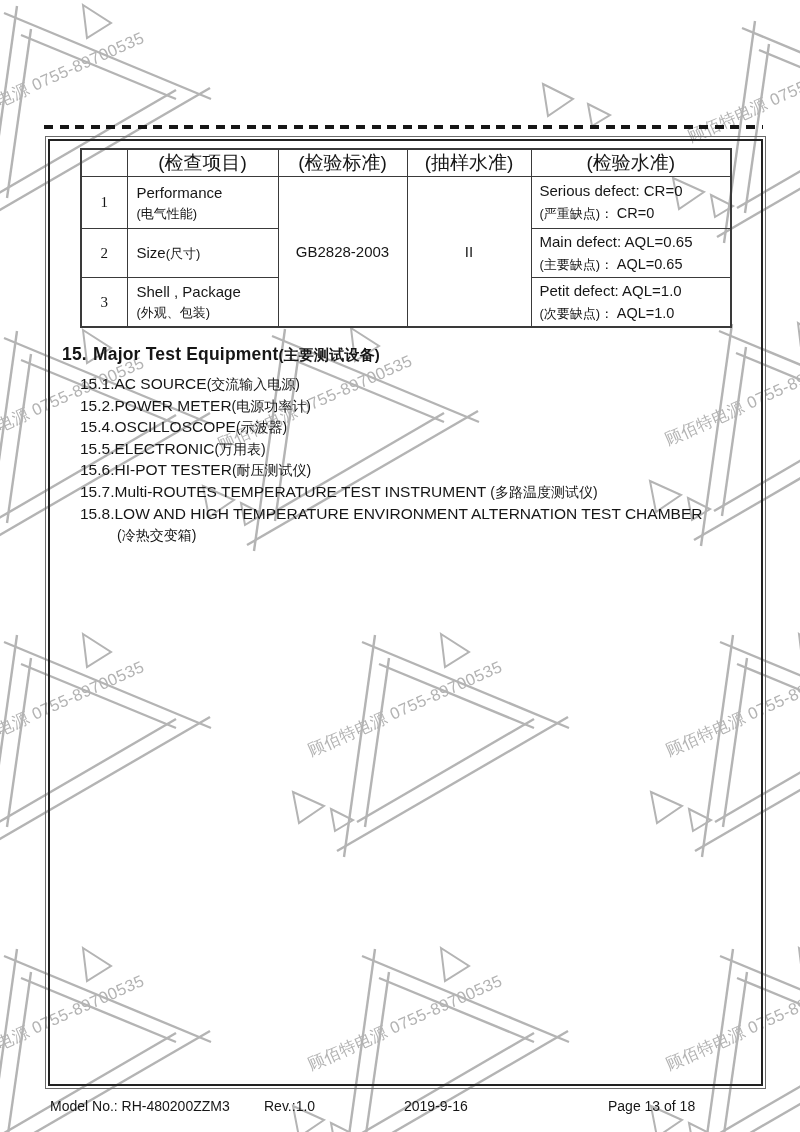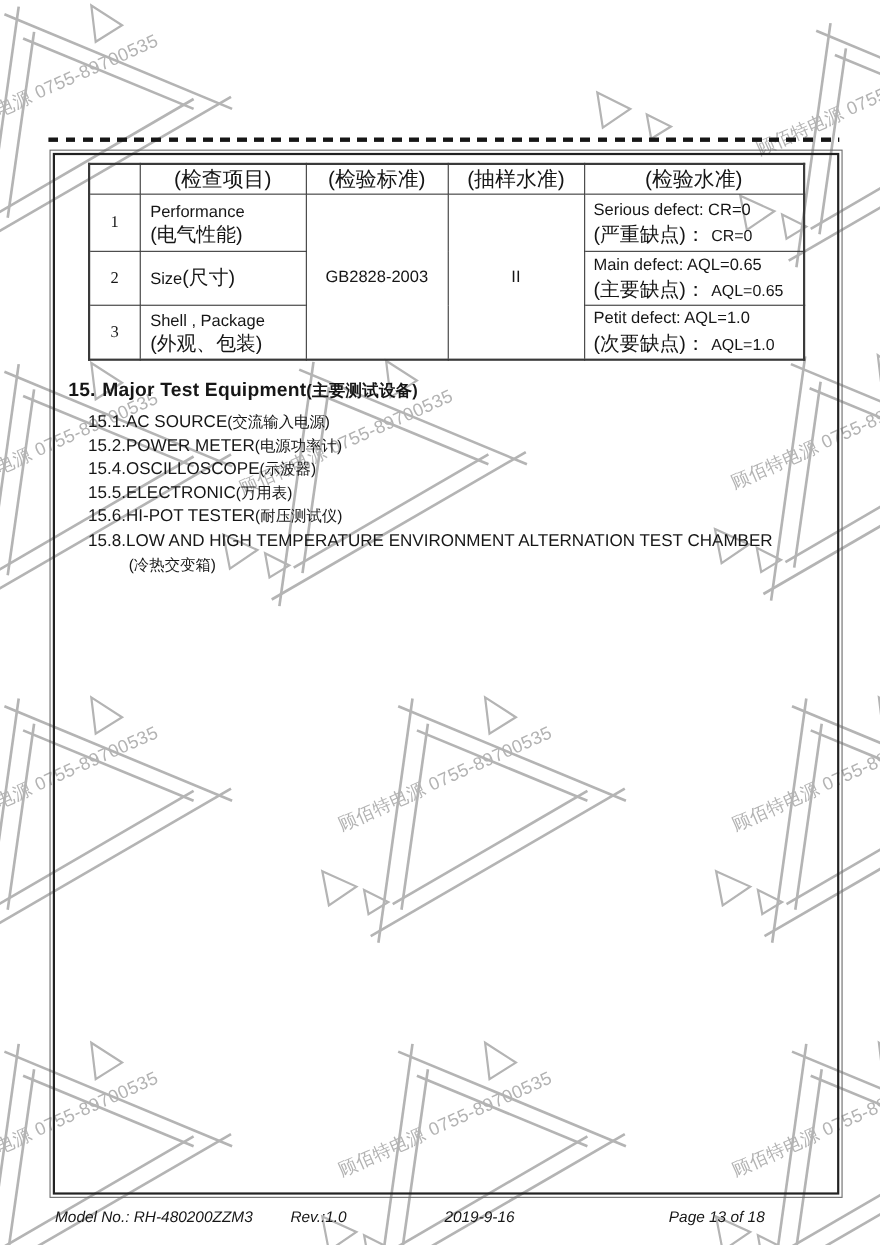--- a/index.html
+++ b/index.html
@@ -28,35 +28,35 @@
   
   .insp-table{
     position:absolute;left:80px;top:148px;border-collapse:collapse;table-layout:fixed;
     border:2px solid #3a3a3a;
   }
   .insp-table td{border:1px solid #3a3a3a;padding:0;vertical-align:middle;background:transparent;}
   .hdr td{height:23px;font-size:19px;text-align:center;}
   .r1 td{height:51px;} .r2 td{height:48px;} .r3 td{height:48px;}
   .num{font-family:"Liberation Serif","DejaVu Serif",serif;font-size:15px;text-align:center;}
   .itemcell{padding-left:9px !important;font-size:15px;line-height:21px;}
-  .cn{font-size:18px;}
+  .cn{font-size:13px;}
   .stdcell,.sampcell{text-align:center;font-size:15px;}
   .lvlcell{padding-left:8px !important;font-size:15px;line-height:22px;}
   .lvlcell .val{font-size:14.5px;}
   
   .section{position:absolute;left:62px;top:344px;white-space:nowrap;}
   .sec-title{font-weight:bold;font-size:17.5px;letter-spacing:.2px;}
   .sec-title .gap{display:inline-block;width:6px;}
   .sec-title .cn{font-size:15px;font-weight:bold;margin-top:13px;}
   .sec-items{margin-top:8px;padding-left:18px;}
   .it{height:21.6px;line-height:21.6px;font-size:15.5px;white-space:nowrap;}
   .it .cn{font-size:14px;}
   .it-sub{padding-left:37px;}
   
-  .footer span{position:absolute;top:1098px;font-size:14px;white-space:nowrap;font-style:italic;}
+  .footer span{position:absolute;top:1098px;font-size:14px;white-space:nowrap;}
   .f-model{left:50px;} .f-rev{left:264px;} .f-date{left:404px;} .f-page{left:608px;text-align:center;}
 </style>
 </head>
 <body>
 
 <svg width="0" height="0" style="position:absolute" aria-hidden="true">
   <defs>
     <g id="wm-g" fill="none" stroke="#b4b4b4" stroke-width="2.4">
       <line x1="-163" y1="-82" x2="44" y2="4"></line>
       <line x1="43" y1="-7" x2="-188" y2="127"></line>
@@ -208,20 +208,21 @@
   <div class="section">
     <div class="sec-title">
       <span>15.</span><span class="gap"></span><span>Major Test Equipment</span><span class="cn">(主要测试设备)</span>
     </div>
     <div class="sec-items">
       <div class="it"><span>15.1.</span><span>AC SOURCE</span><span class="cn">(交流输入电源)</span></div>
       <div class="it"><span>15.2.</span><span>POWER METER</span><span class="cn">(电源功率计)</span></div>
       <div class="it"><span>15.4.</span><span>OSCILLOSCOPE</span><span class="cn">(示波器)</span></div>
       <div class="it"><span>15.5.</span><span>ELECTRONIC</span><span class="cn">(万用表)</span></div>
       <div class="it"><span>15.6.</span><span>HI-POT TESTER</span><span class="cn">(耐压测试仪)</span></div>
+      <div class="it"><span>15.7.</span><span>Multi-ROUTES TEMPERATURE TEST INSTRUMENT </span><span class="cn">(多路温度测试仪)</span></div>
       <div class="it"><span>15.8.</span><span>LOW AND HIGH TEMPERATURE ENVIRONMENT ALTERNATION TEST CHAMBER</span></div>
       <div class="it it-sub"><span class="cn">(冷热交变箱)</span></div>
     </div>
   </div>
 
   <div class="footer">
     <span class="f-model">Model No.: RH-480200ZZM3</span>
     <span class="f-rev">Rev.:1.0</span>
     <span class="f-date">2019-9-16</span>
     <span class="f-page">Page 13 of 18</span>

